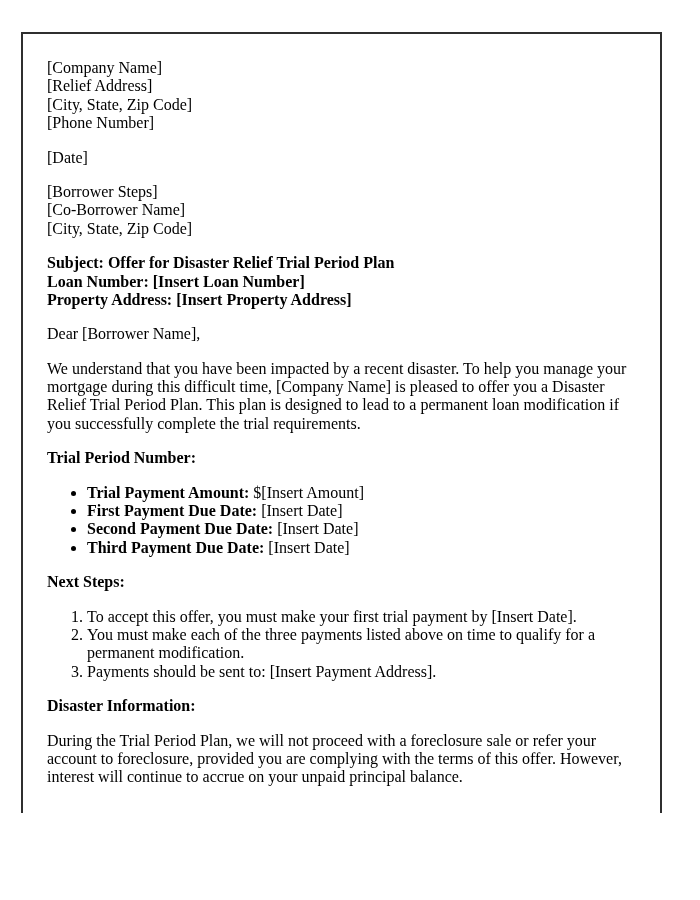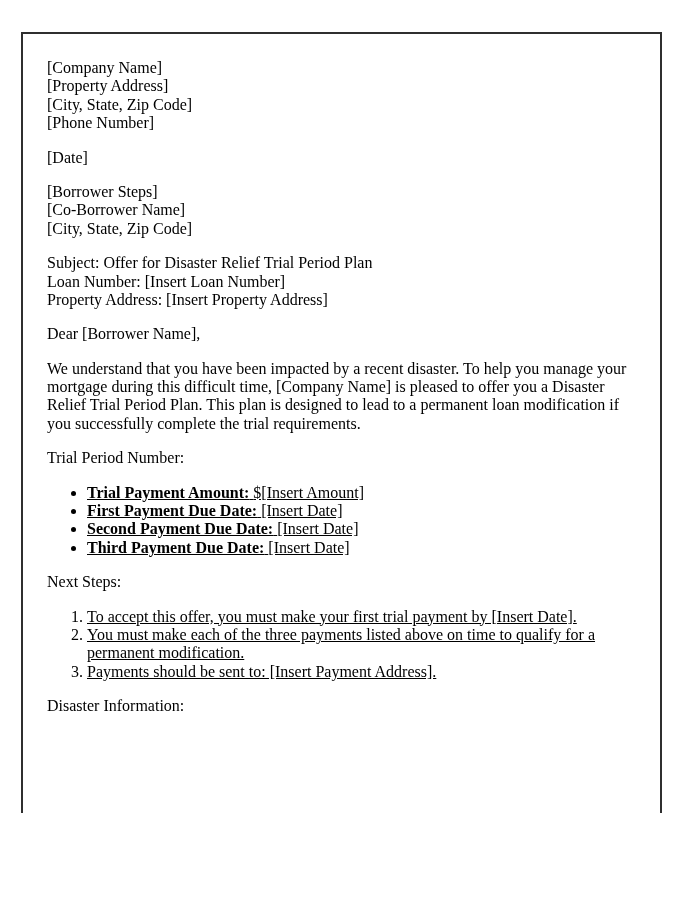--- a/index.html
+++ b/index.html
@@ -27,35 +27,35 @@
     border: 2px solid #2f2f2f;
     border-bottom: none;
     padding: 25px 24px 0 24px;
     overflow: hidden;
     background: #ffffff;
     margin-top: 12px;
   }
   .page > :first-child { margin-top: 0; }
   p { margin: 16px 0; }
   .line { display: block; }
-  .bold { font-weight: normal; }
+  .bold { font-weight: bold; }
   strong { font-weight: bold; }
-  ul, ol { margin: 16px 0; padding-left: 40px; text-decoration: underline; }
+  ul, ol { margin: 16px 0; padding-left: 40px; }
   ul { list-style-type: disc; }
   ol { list-style-type: decimal; }
   li { margin: 0; }
 </style>
 </head>
 <body>
 
 <div class="page">
 
   <p>
     <span class="line">[Company Name]</span>
-    <span class="line">[Property Address]</span>
+    <span class="line">[Relief Address]</span>
     <span class="line">[City, State, Zip Code]</span>
     <span class="line">[Phone Number]</span>
   </p>
 
   <p>[Date]</p>
 
   <p>
     <span class="line">[Borrower Steps]</span>
     <span class="line">[Co-Borrower Name]</span>
     <span class="line">[City, State, Zip Code]</span>
@@ -95,14 +95,15 @@
   <p class="bold">Next Steps:</p>
 
   <ol>
     <li>To accept this offer, you must make your first trial payment by [Insert Date].</li>
     <li>You must make each of the three payments listed above on time to qualify for a permanent modification.</li>
     <li>Payments should be sent to: [Insert Payment Address].</li>
   </ol>
 
   <p class="bold">Disaster Information:</p>
 
+  <p>During the Trial Period Plan, we will not proceed with a foreclosure sale or refer your account to foreclosure, provided you are complying with the terms of this offer. However, interest will continue to accrue on your unpaid principal balance.</p>
 
 </div>
 
 </body></html>

